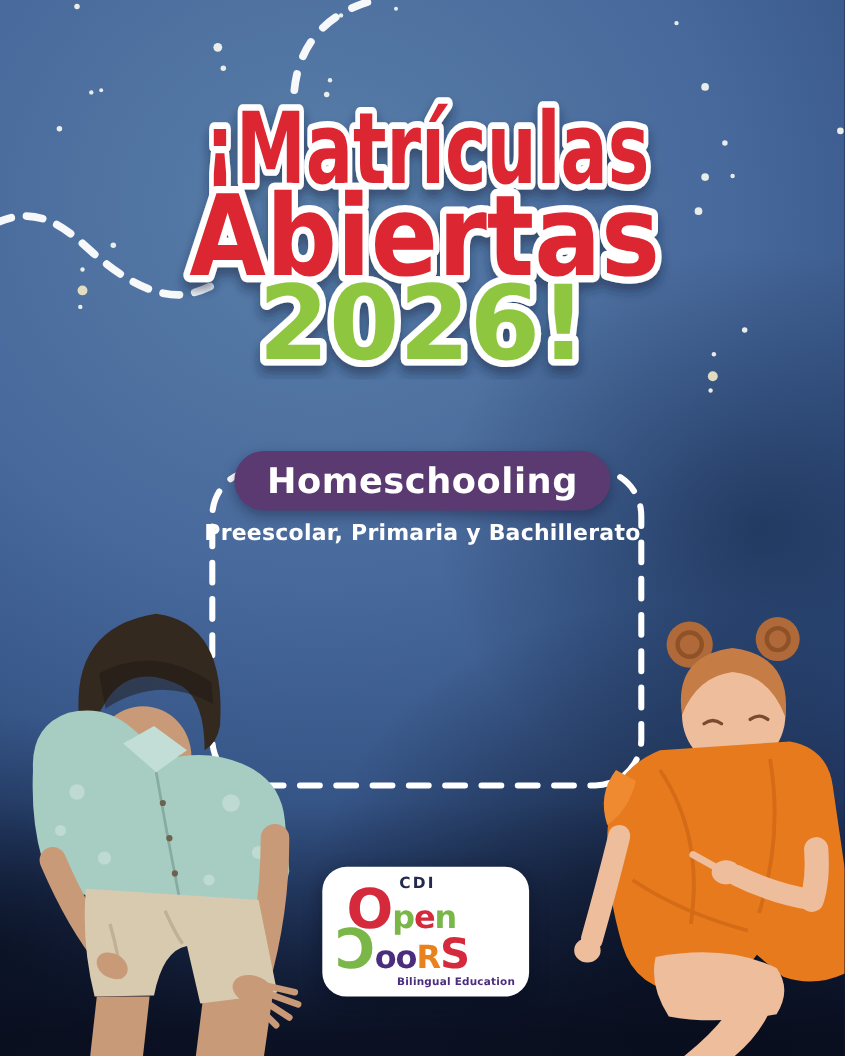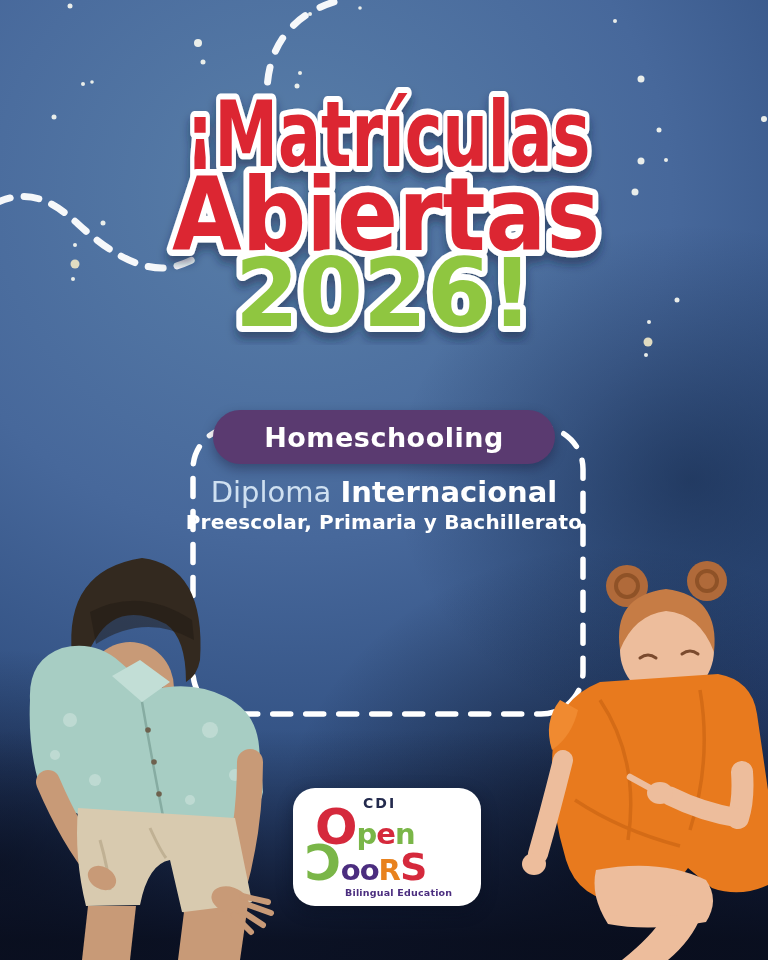--- a/index.html
+++ b/index.html
@@ -22,21 +22,21 @@
   svg.layer{position:absolute;inset:0;width:768px;height:960px;pointer-events:none;}
   .title-svg{position:absolute;top:0;left:0;width:768px;height:345px;}
   .title-svg text{font-family:"DejaVu Sans",sans-serif;font-weight:bold;}
 
   .badge{
     position:absolute;top:410px;left:50%;transform:translateX(-50%);
     width:342px;height:54px;border-radius:28px;
     background:var(--badge-purple);
     display:flex;align-items:center;justify-content:center;
     box-shadow:0 5px 12px rgba(15,10,35,.35);
-    color:#fff;font-weight:bold;font-size:27px;letter-spacing:.5px;
+    color:#fff;font-weight:bold;font-size:32px;letter-spacing:.5px;
   }
 
   .features{
     position:absolute;top:469px;left:50%;transform:translateX(-50%);
     width:440px;text-align:center;color:#fff;line-height:1.04;
   }
   .features .lt{color:var(--text-light);font-weight:normal;}
   .features .bd{color:#fff;font-weight:bold;}
   .f-line1,.f-line2{font-size:30px;}
   .f-line3{font-size:37px;margin-top:7px;}
@@ -56,21 +56,21 @@
   .logo-row span{position:static;}
   .row-open{top:14px;left:22px;}
   .row-doors{top:50px;left:12px;}
   .gl-big{font-size:50px;}
   .gl-sm{font-size:29px;}
   .gl-s{font-size:38px;}
   .c-red{color:var(--logo-red);}
   .c-green{color:var(--logo-green);}
   .c-purple{color:var(--logo-purple);}
   .c-orange{color:var(--logo-orange);}
-  .logo-tag{bottom:9px;left:52px;font-size:9.5px;color:var(--logo-purple);letter-spacing:.2px;}
+  .logo-tag{bottom:9px;left:68px;font-size:9.5px;color:var(--logo-purple);letter-spacing:.2px;}
 </style>
 </head>
 <body>
 
 <div class="poster">
 
   <div class="bg"></div>
 
   <svg class="layer" viewBox="0 0 768 960">
     <g id="stars-layer">
@@ -117,21 +117,20 @@
       <text x="386" y="250" font-size="102" stroke-width="13" fill="var(--title-red)" textLength="428" lengthAdjust="spacingAndGlyphs">Abiertas</text>
       <text x="384" y="326" font-size="94" stroke-width="12" fill="var(--title-green)" textLength="298" lengthAdjust="spacingAndGlyphs">2026!</text>
     </g>
   </svg>
 
   <div class="badge">
     <span>Homeschooling</span>
   </div>
 
   <div class="features">
-    <div class="f-line4"><span class="lt">Diploma </span><span class="bd">Internacional</span></div>
     <div class="f-line6"><span>Preescolar, Primaria y Bachillerato</span></div>
   </div>
 
   <svg class="layer" viewBox="0 0 768 960">
 
     <g>
 
       <ellipse cx="130" cy="688" rx="44" ry="46" fill="#c89a77"></ellipse>
       <path d="M 104,692 Q 112,686 120,692" stroke="#4a372a" stroke-width="3" fill="none" stroke-linecap="round"></path>
       <path d="M 146,686 Q 154,680 162,686" stroke="#4a372a" stroke-width="3" fill="none" stroke-linecap="round"></path>

